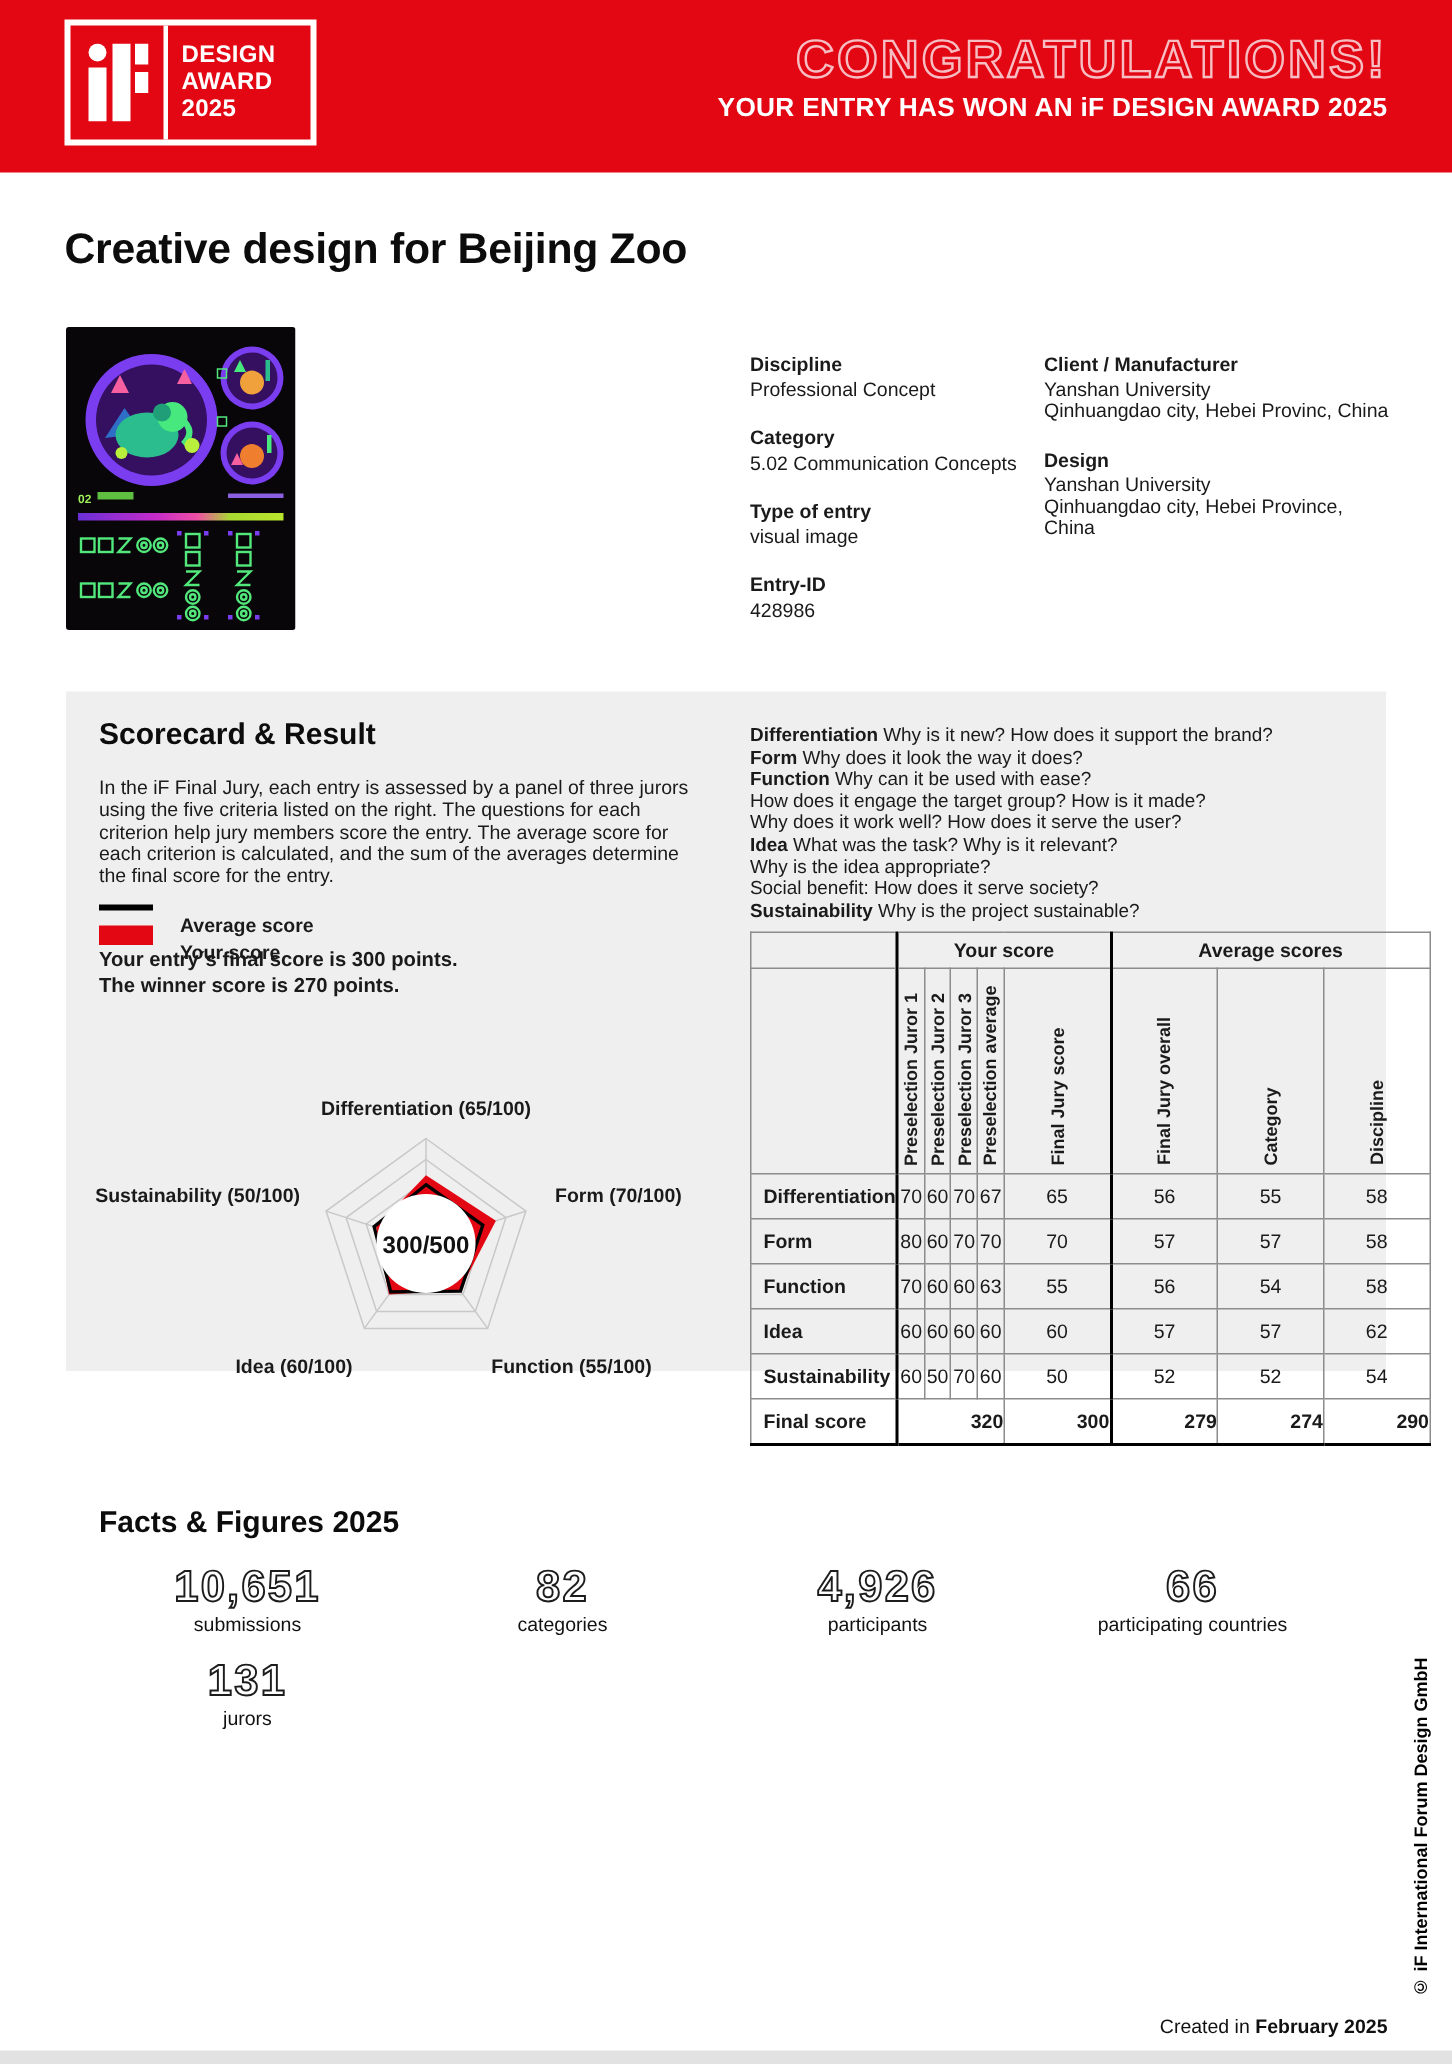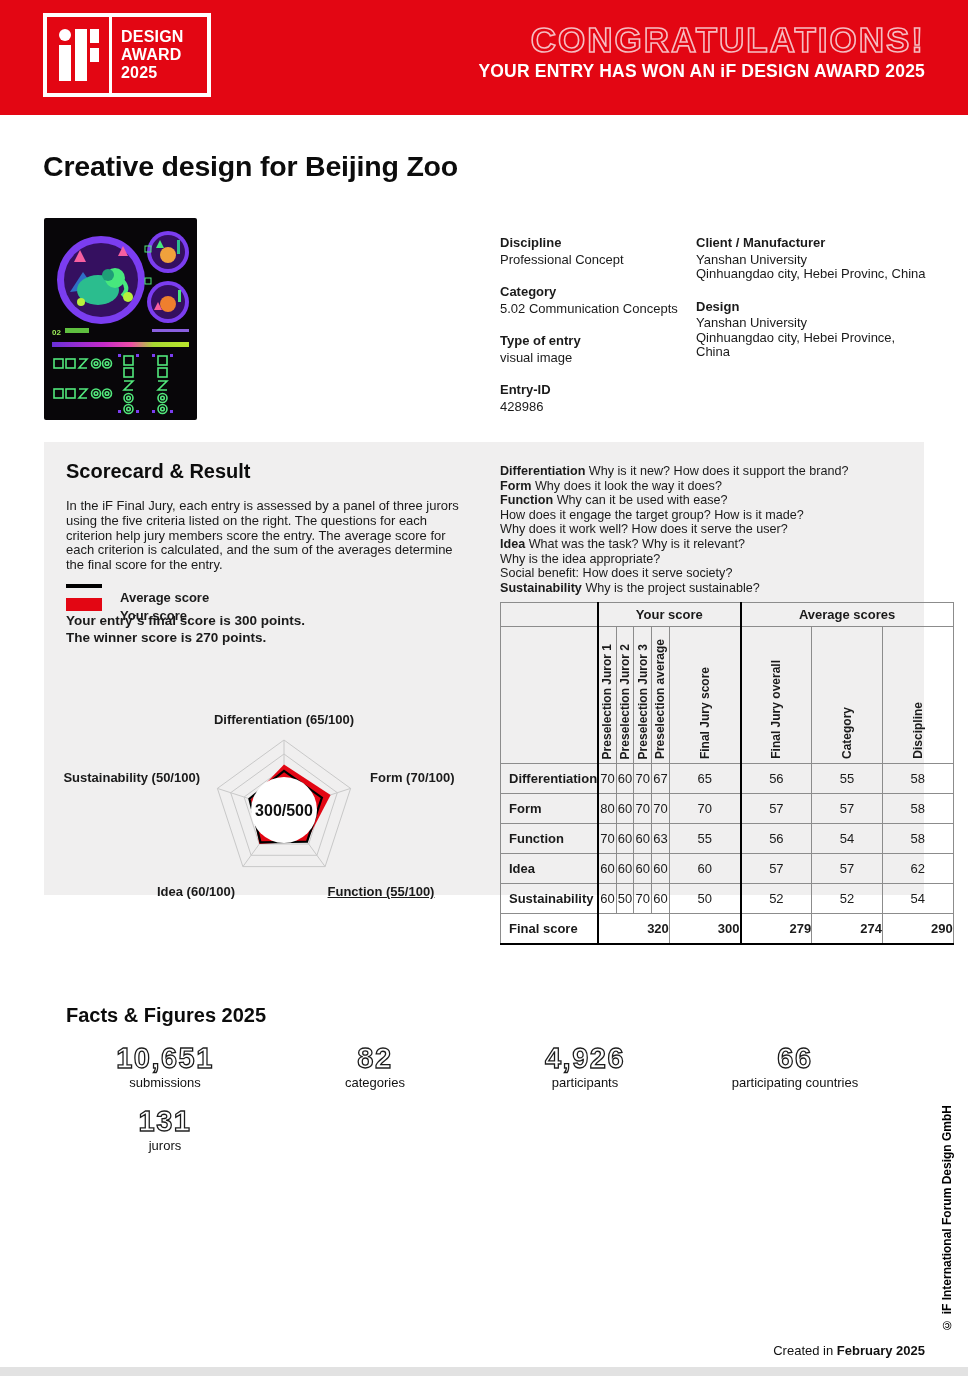--- a/index.html
+++ b/index.html
@@ -22,39 +22,39 @@
   .entry-title{position:absolute;left:43px;top:150px;margin:0;font-size:28.5px;font-weight:800;
                letter-spacing:-.2px;color:#0c0c0c;}
   .thumb{position:absolute;left:44px;top:218px;width:153px;height:202px;}
   .meta-col{position:absolute;top:236px;width:190px;font-size:13px;line-height:14.5px;}
   .meta-col.c1{left:500px;}
   .meta-col.c2{left:696px;width:230px;}
   .meta-block{margin-bottom:18px;}
   .meta-label{font-weight:bold;margin-bottom:2px;}
 
   
-  .panel{position:absolute;left:44px;top:442px;width:880px;height:453px;background:var(--gray);}
+  .panel{position:absolute;left:44px;top:461px;width:880px;height:453px;background:var(--gray);}
   .panel h2{position:absolute;left:22px;top:18px;margin:0;font-size:20px;font-weight:800;color:#0c0c0c;}
   .desc{position:absolute;left:22px;top:57px;width:404px;margin:0;font-size:13px;line-height:14.8px;}
   .legend{position:absolute;left:22px;top:136px;}
   .legend-row{display:flex;align-items:center;height:16px;margin-bottom:2px;}
   .swatch-line{width:36px;height:4px;background:#000;}
   .swatch-rect{width:36px;height:13px;background:var(--red);}
   .legend-label{margin-left:18px;font-size:13px;font-weight:bold;margin-top:23px;}
   .final-lines{position:absolute;left:22px;top:170px;font-size:13.5px;font-weight:bold;line-height:17px;}
 
   
   .radar{position:absolute;left:10px;top:250px;width:460px;height:260px;}
   .radar svg{position:absolute;left:0;top:0;}
   .axis-label{position:absolute;font-size:13px;font-weight:bold;white-space:nowrap;}
   .al-diff{top:20px;left:0;width:100%;text-align:center;}
   .al-sust{top:78px;left:0;width:146px;text-align:right;}
   .al-form{top:78px;left:316px;}
   .al-idea{top:192px;left:72px;width:140px;text-align:center;}
-  .al-func{top:192px;left:252px;width:150px;text-align:center;text-decoration:underline;}
+  .al-func{top:192px;left:252px;width:150px;text-align:center;}
 
   
   .criteria{position:absolute;left:456px;top:22px;width:424px;font-size:12.6px;line-height:14.6px;}
 
   
   table.score{position:absolute;left:456px;top:160px;border-collapse:collapse;}
   table.score th,table.score td{border:1px solid #8c8c8c;box-sizing:border-box;padding:0;}
   table.score .tl{border-left:2px solid #000;}
   .group-row th{height:24px;font-size:13px;font-weight:bold;text-align:center;}
   .rot-row th{height:137px;vertical-align:bottom;text-align:center;padding-bottom:6px;}

